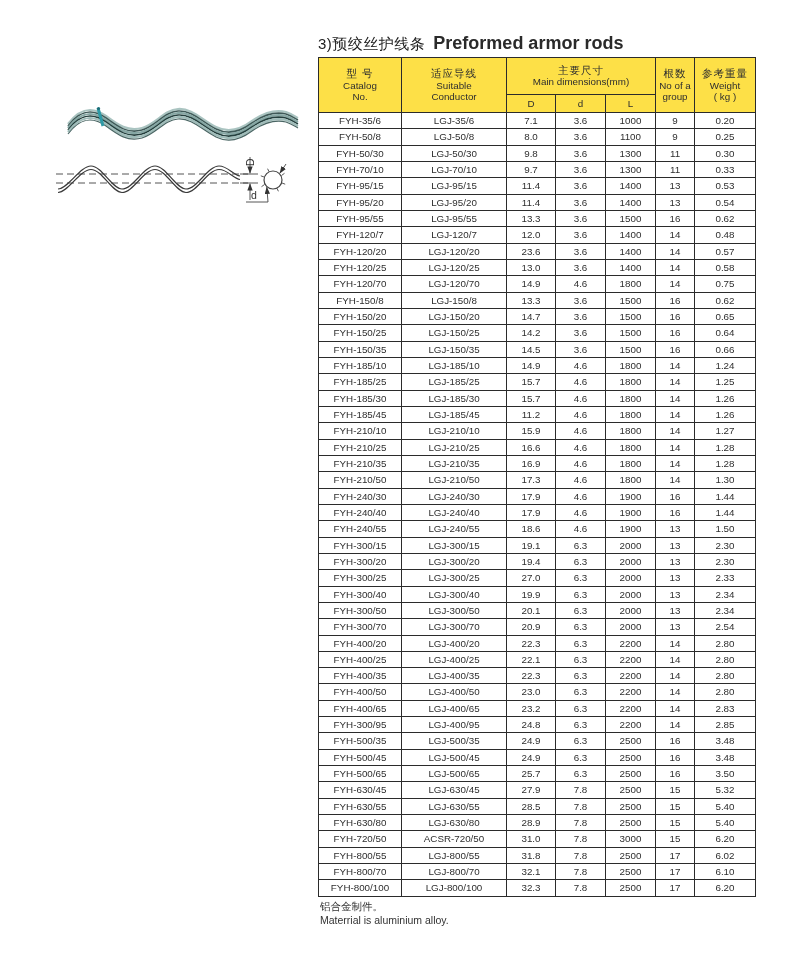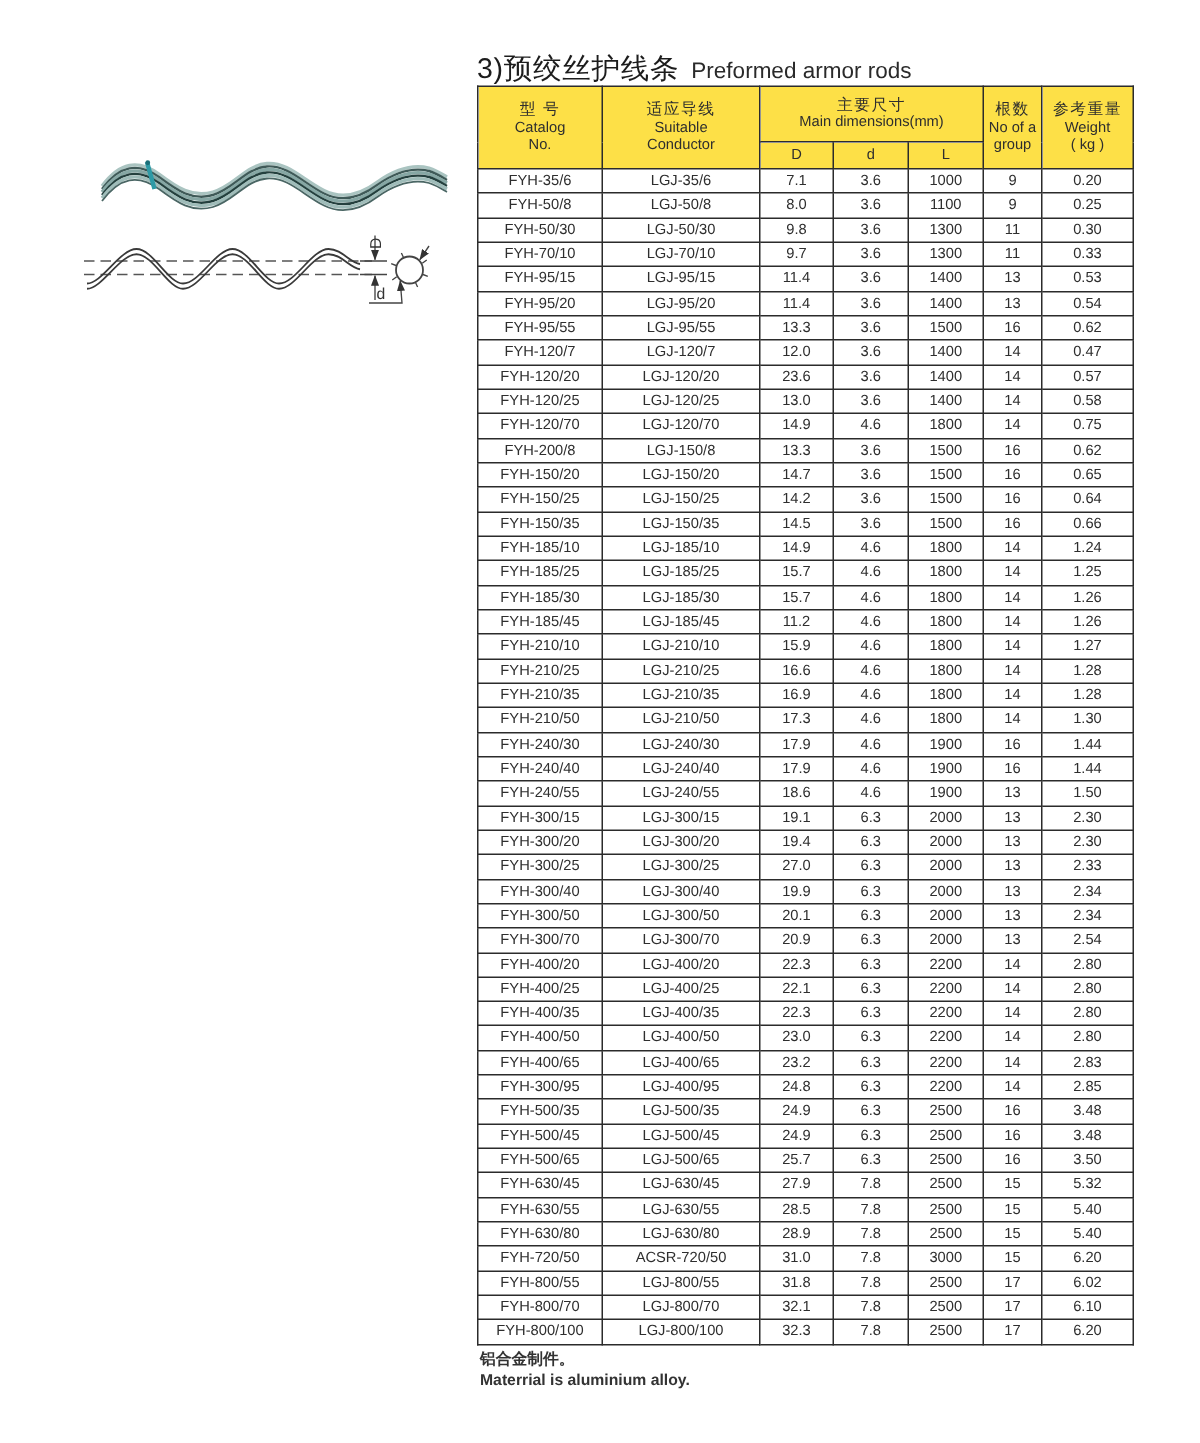--- a/index.html
+++ b/index.html
@@ -1,41 +1,41 @@
 <!DOCTYPE html>
 <html><head>
 <meta charset="utf-8">
 <style>
   html,body{margin:0;padding:0;background:#ffffff;}
   body{font-family:"Liberation Sans","DejaVu Sans",sans-serif;color:#2e2e2e;}
   .sheet{position:relative;width:800px;height:962px;background:#ffffff;overflow:hidden;}
 
   
   .title-row{position:absolute;left:318px;top:33px;display:flex;align-items:baseline;gap:8px;white-space:nowrap;}
-  .title-zh{font-size:19px;color:#1c1c1c;letter-spacing:.5px;}
-  .title-en{font-size:15px;color:#2a2a2a;}
+  .title-zh{font-size:15px;color:#1c1c1c;letter-spacing:.5px;}
+  .title-en{font-size:18px;color:#2a2a2a;font-weight:bold;}
 
   
   .fig-photo{position:absolute;left:62px;top:96px;}
   .fig-drawing{position:absolute;left:52px;top:146px;}
   .fig-drawing text{font-size:10.5px;fill:#333;}
 
   
   table.spec{position:absolute;left:318px;top:57px;width:437px;border-collapse:collapse;table-layout:fixed;
     border:1.5px solid #2b2b2b;background:#fff;}
   table.spec th,table.spec td{border:1px solid #2b2b2b;text-align:center;vertical-align:middle;
     padding:0;font-size:9.8px;color:#2e2e2e;overflow:hidden;white-space:nowrap;}
   table.spec thead th{background:#fde047;font-weight:400;line-height:1.18;}
   table.spec thead .zh{font-size:10.5px;letter-spacing:1px;}
   table.spec thead tr.h1 th{height:36px;}
   table.spec thead tr.h2 th{height:17px;}
   table.spec tbody td{height:15.33px;line-height:15.33px;}
 
   
-  .notes{position:absolute;left:320px;top:900px;font-size:10.5px;line-height:1.3;color:#333;font-weight:bold;}
+  .notes{position:absolute;left:320px;top:900px;font-size:10.5px;line-height:1.3;color:#333;}
 </style>
 </head>
 <body>
 
 <div class="sheet">
 
   <svg class="fig-photo" width="240" height="55" viewBox="0 0 240 55">
     <defs>
       <path id="strand" d="M6,28 C18,12 30,10 44,20 C56,29 66,36 80,32 C94,28 102,14 116,13 C130,12 140,24 154,31 C166,37 178,34 190,25 C200,18 212,13 224,16 C230,18 234,21 236,22" fill="none"></path>
     </defs>
@@ -198,21 +198,21 @@
           <td>16</td>
           <td>0.62</td>
         </tr>
         <tr>
           <td>FYH-120/7</td>
           <td>LGJ-120/7</td>
           <td>12.0</td>
           <td>3.6</td>
           <td>1400</td>
           <td>14</td>
-          <td>0.47</td>
+          <td>0.48</td>
         </tr>
         <tr>
           <td>FYH-120/20</td>
           <td>LGJ-120/20</td>
           <td>23.6</td>
           <td>3.6</td>
           <td>1400</td>
           <td>14</td>
           <td>0.57</td>
         </tr>
@@ -228,21 +228,21 @@
         <tr>
           <td>FYH-120/70</td>
           <td>LGJ-120/70</td>
           <td>14.9</td>
           <td>4.6</td>
           <td>1800</td>
           <td>14</td>
           <td>0.75</td>
         </tr>
         <tr>
-          <td>FYH-200/8</td>
+          <td>FYH-150/8</td>
           <td>LGJ-150/8</td>
           <td>13.3</td>
           <td>3.6</td>
           <td>1500</td>
           <td>16</td>
           <td>0.62</td>
         </tr>
         <tr>
           <td>FYH-150/20</td>
           <td>LGJ-150/20</td>

